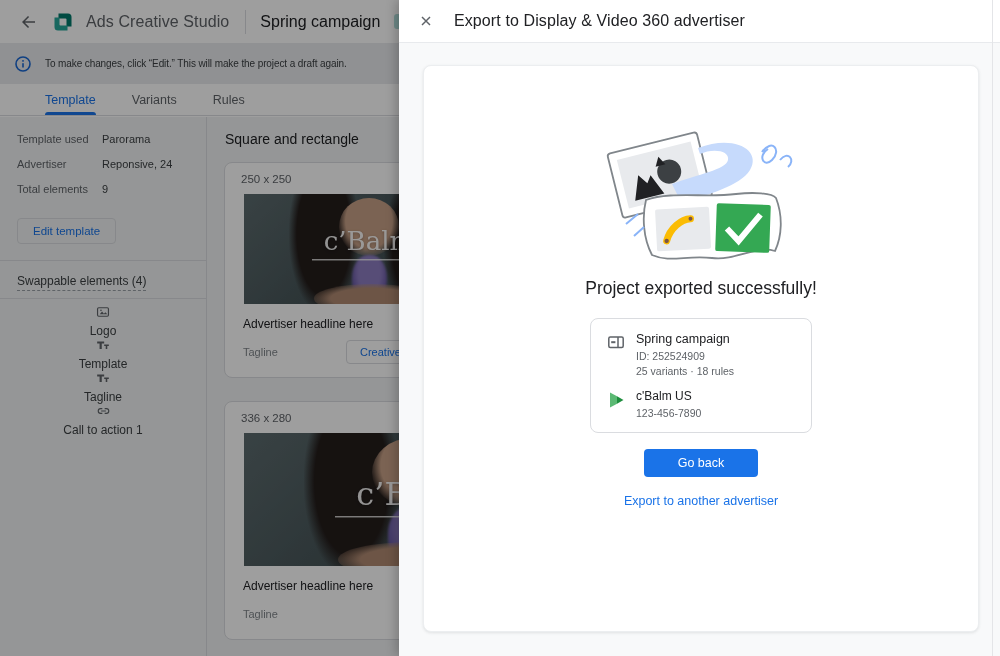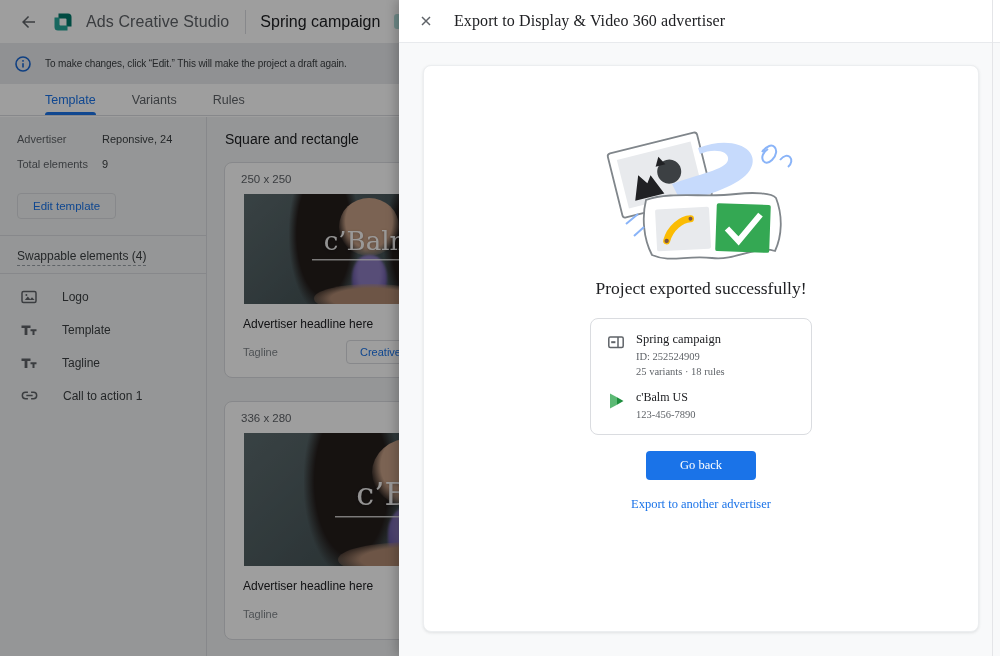--- a/index.html
+++ b/index.html
@@ -26,21 +26,21 @@
 
   .content { position:absolute; top:117px; left:0; right:0; bottom:0; background:#f1f3f4; display:flex; }
   .sidebar { width:207px; border-right:1px solid #dadce0; padding-top:16px; flex:none; }
   .prop-row { display:flex; padding:0 17px; height:25px; align-items:flex-start; }
   .prop-label { width:85px; font-size:11px; color:#5f6368; }
   .prop-value { font-size:11px; color:#3c4043; }
   .edit-btn { margin:10px 0 0 17px; background:transparent; border:1px solid #dadce0; border-radius:4px; color:#1a73e8; font-size:11.5px; font-weight:500; font-family:inherit; padding:6px 15px; cursor:pointer; }
   .sb-divider { height:1px; background:#dadce0; margin-top:16px; }
   .swappable-hdr { padding:10px 17px 7px; }
   .swappable-hdr span { font-size:12px; color:#3c4043; border-bottom:1px dashed #9aa0a6; padding-bottom:2px; }
-  .sb-item { display:flex; align-items:center; gap:24px; padding:0 20px; height:33px; cursor:pointer; }
+  .sb-item { display:flex; align-items:center; gap:5px; padding:0 20px; height:33px; cursor:pointer;flex-direction:column; }
   .sb-item .lbl { font-size:12px; color:#3c4043; }
 
   .main { flex:1; padding:14px 0 0 17px; overflow:visible; }
   .section-title { font-size:14px; color:#202124; margin-bottom:15px; margin-left:1px; }
   .ad-card { width:356px; background:#fff; border:1px solid #dadce0; border-radius:8px; padding:0 8px 10px; margin-bottom:23px; }
   .ad-card-hdr { height:31px; display:flex; align-items:center; padding-left:8px; position:relative; }
   .ad-size { font-size:11.5px; color:#5f6368; }
   .card-action { position:absolute; left:165px; top:8px; }
   .ad-img { position:relative; margin-left:11px; overflow:hidden; background:linear-gradient(135deg,#5c6b6e 0%,#485659 45%,#374347 100%); }
   .ad-img .hairL { position:absolute; left:18%; top:-12%; width:28%; height:120%; background:radial-gradient(ellipse at 50% 40%, #241d1b 55%, rgba(36,29,27,0) 72%); }
@@ -52,21 +52,21 @@
   .ad-brand .rule { display:block; width:46%; margin:3px auto 0; border-top:1px solid rgba(255,255,255,.75); height:2px; border-bottom:1px solid rgba(255,255,255,.35); }
   .ad-headline { font-size:12px; font-weight:500; color:#202124; padding-left:10px; margin-top:13px; }
   .ad-tag-row { position:relative; display:flex; align-items:center; height:30px; padding-left:10px; margin-top:6px; }
   .ad-tagline { font-size:11px; color:#80868b; }
   .cta-btn { position:absolute; left:113px; top:50%; transform:translateY(-50%); background:#fff; border:1px solid #dadce0; border-radius:4px; color:#1a73e8; font-size:11px; font-weight:500; font-family:inherit; padding:5px 13px; cursor:pointer; }
 
   
   .dim { position:absolute; inset:0; background:rgba(0,0,0,.38); z-index:5; }
 
   
-  .panel { position:absolute; top:0; bottom:0; left:399px; right:0; background:#f8f9fa; z-index:10; box-shadow:-3px 0 10px rgba(0,0,0,.22);font-family:Liberation Serif, serif; }
+  .panel { position:absolute; top:0; bottom:0; left:399px; right:0; background:#f8f9fa; z-index:10; box-shadow:-3px 0 10px rgba(0,0,0,.22); }
   .dlg-header { height:43px; background:#fff; border-bottom:1px solid #e8eaed; display:flex; align-items:center; padding:0 17px; gap:18px; }
   .close-btn { width:20px; height:20px; display:flex; align-items:center; justify-content:center; cursor:pointer; }
   .dlg-title { font-size:16px; color:#202124; letter-spacing:.1px; }
   .scroll-track { position:absolute; top:0; bottom:0; right:7px; width:1px; background:#e4e5e8; }
 
   .dlg-card { position:absolute; left:24px; top:65px; width:556px; height:567px; background:#fff; border:1px solid #eceef0; border-radius:8px; box-shadow:0 1px 3px rgba(60,64,67,.12); overflow:hidden; }
   .dlg-intro { padding:16px 30px 15px; border-bottom:1px solid #e8eaed; }
   .dlg-intro p { font-size:10px; line-height:16px; letter-spacing:-.1px; color:#3c4043; max-width:500px; }
   .learn-more { color:#1a73e8; text-decoration:none; cursor:pointer; }
 
@@ -118,20 +118,24 @@
 
     <div class="tabs">
       <div class="tab active">Template</div>
       <div class="tab">Variants</div>
       <div class="tab">Rules</div>
     </div>
 
     <div class="content">
 
       <div class="sidebar">
+        <div class="prop-row">
+          <span class="prop-label">Template used</span>
+          <span class="prop-value">Parorama</span>
+        </div>
         <div class="prop-row">
           <span class="prop-label">Advertiser</span>
           <span class="prop-value">Reponsive, 24</span>
         </div>
         <div class="prop-row">
           <span class="prop-label">Total elements</span>
           <span class="prop-value">9</span>
         </div>
         <button class="edit-btn">Edit template</button>
         <div class="sb-divider"></div>

